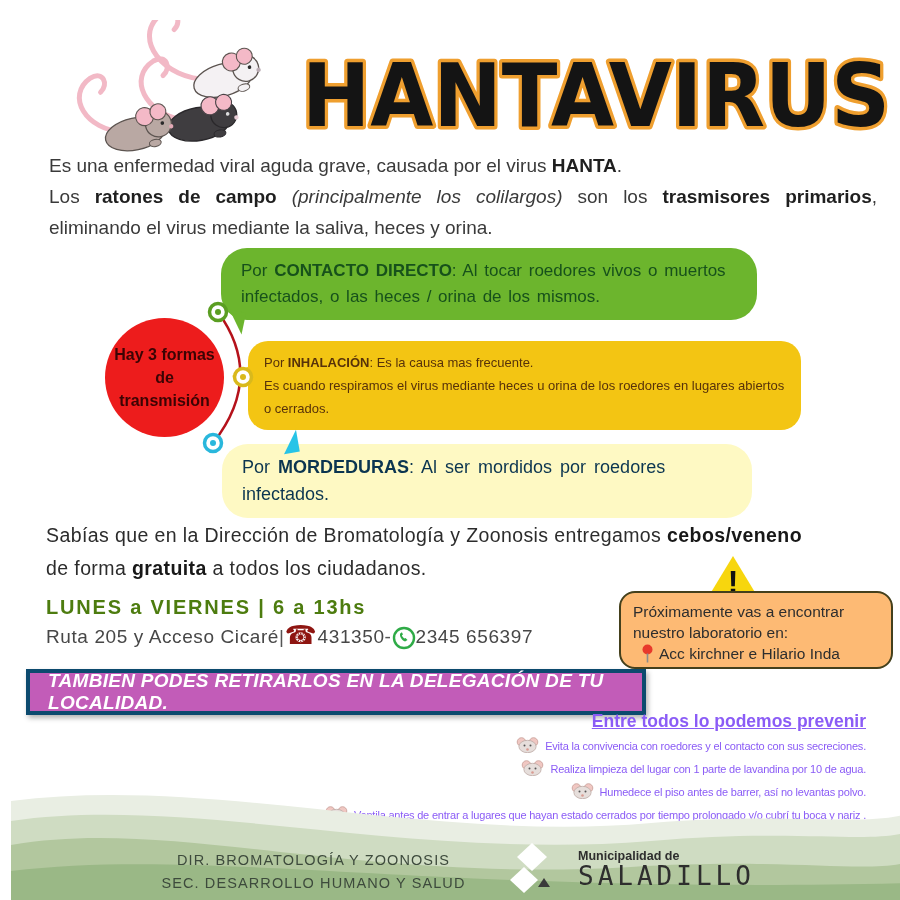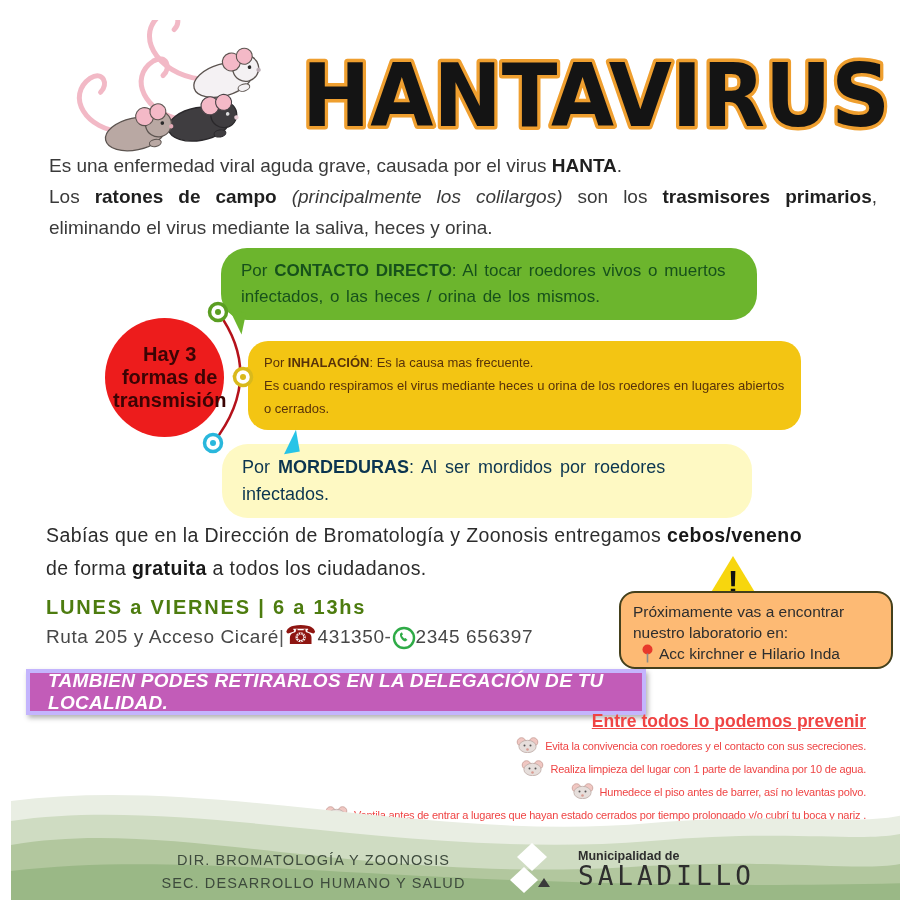--- a/index.html
+++ b/index.html
@@ -21,49 +21,49 @@
   .b-green .tail{left:6px;bottom:-13px;border-top:22px solid #6cb52d;border-left:17px solid transparent;transform:rotate(12deg);}
   .b-yellow{left:237px;top:341px;width:553px;min-height:72px;background:#f3c513;border-radius:20px;
             color:#57320a;font-size:13px;line-height:23px;padding:10px 16px;}
   .b-yellow .tail{left:-16px;top:24px;border-right:19px solid #f3c513;border-top:11px solid transparent;border-bottom:11px solid transparent;}
   .b-cyan{left:211px;top:444px;width:530px;min-height:62px;background:#fef9c3;
           color:#0b3550;font-size:18px;line-height:27px;word-spacing:3px;}
   .b-cyan .tail{left:60px;top:-13px;border-bottom:22px solid #27c4e7;border-left:16px solid transparent;transform:rotate(-10deg);}
   .bubble b{font-weight:bold;}
 
   .red-circle{left:94px;top:318px;width:119px;height:119px;border-radius:50%;background:#ed1c1c;
-              display:flex;align-items:center;justify-content:flex-start;text-align:center;
-              color:#3b0404;font-weight:bold;font-size:20px;line-height:23px;padding:0 8px;box-sizing:border-box;}
+              display:flex;align-items:center;justify-content:flex-end;text-align:center;
+              color:#3b0404;font-weight:bold;font-size:16px;line-height:23px;padding:0 8px;box-sizing:border-box;}
 
   
   .baits{left:35px;top:519px;width:848px;font-size:19.5px;line-height:33px;letter-spacing:.4px;color:#2c2c2c;}
   .baits b{color:#181818;}
 
   
   .sched{left:35px;top:596px;}
   .sched-hours{font-size:20px;font-weight:bold;letter-spacing:1.8px;color:#4d7c0f;}
   .sched-line2{margin-top:7px;font-size:19px;color:#474747;display:flex;align-items:flex-start;gap:0;letter-spacing:.6px;}
   .phone-glyph{color:#8e1511;font-size:26px;line-height:19px;}
   .sep{color:#555;}
 
   
   .alert-tri{left:692px;top:553px;z-index:1;}
   .alert{left:608px;top:591px;width:274px;height:78px;background:#fdba74;border:2px solid #44401c;
          border-radius:16px;z-index:2;box-sizing:border-box;padding:8px 10px 6px 12px;
          font-size:15.5px;line-height:21px;color:#2e2e2e;}
   .alert .pin-row{display:flex;align-items:center;gap:5px;padding-left:8px;}
 
   
-  .banner{left:15px;top:669px;width:620px;height:46px;background:#c25cb8;border:4px solid #c4b5fd;
+  .banner{left:15px;top:669px;width:620px;height:46px;background:#c25cb8;border:4px solid #0c4a6e;
           box-sizing:border-box;display:flex;align-items:center;padding-left:18px;
           color:#ffffff;font-weight:bold;font-style:italic;font-size:19px;letter-spacing:.3px;
           box-shadow:2px 3px 5px rgba(0,0,0,.3);}
 
   
-  .prev{right:45px;top:711px;width:846px;text-align:right;color:#ef4444;}
+  .prev{right:45px;top:711px;width:846px;text-align:right;color:#8b5cf6;}
   .prev-head{font-size:17.5px;font-weight:bold;text-decoration:underline;margin-bottom:3px;}
   .prev-item{font-size:11px;line-height:23px;letter-spacing:-.2px;white-space:nowrap;}
   .prev-item .micon{vertical-align:-3px;margin-right:6px;}
 
   
   .waves{left:0;top:783px;z-index:0;}
   .dept{left:130px;top:849px;width:345px;text-align:center;font-size:14.5px;color:#3d4a3c;
         letter-spacing:1.1px;line-height:23px;z-index:2;}
   .logo{left:497px;top:841px;display:flex;align-items:center;gap:24px;z-index:2;color:#2e2e2e;}
   .logo-small{font-size:12.5px;font-weight:bold;}

